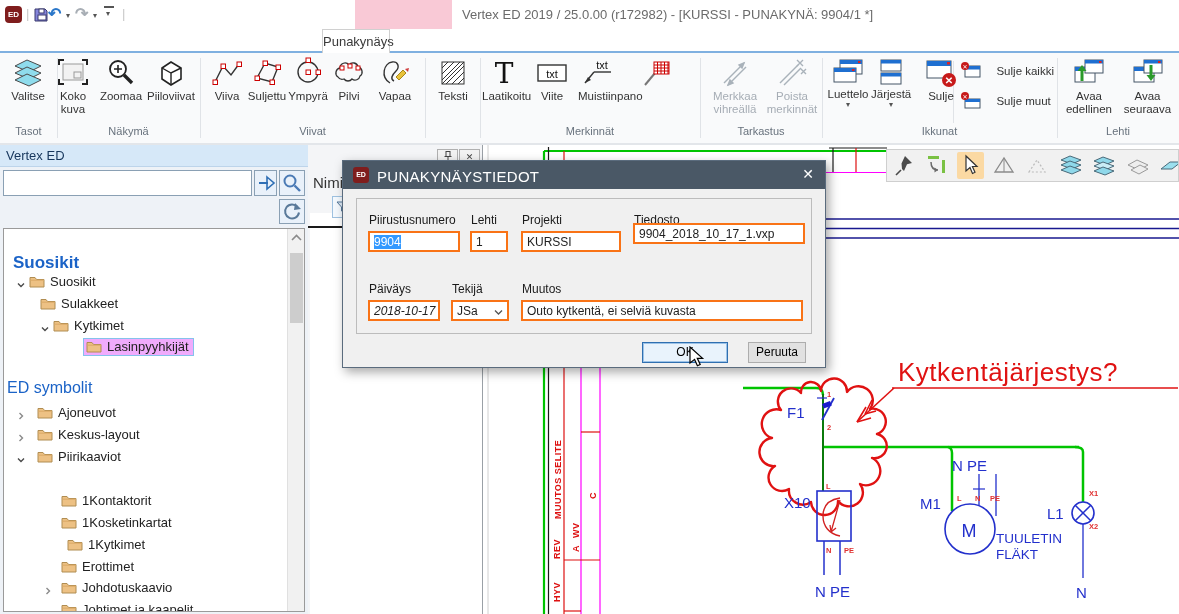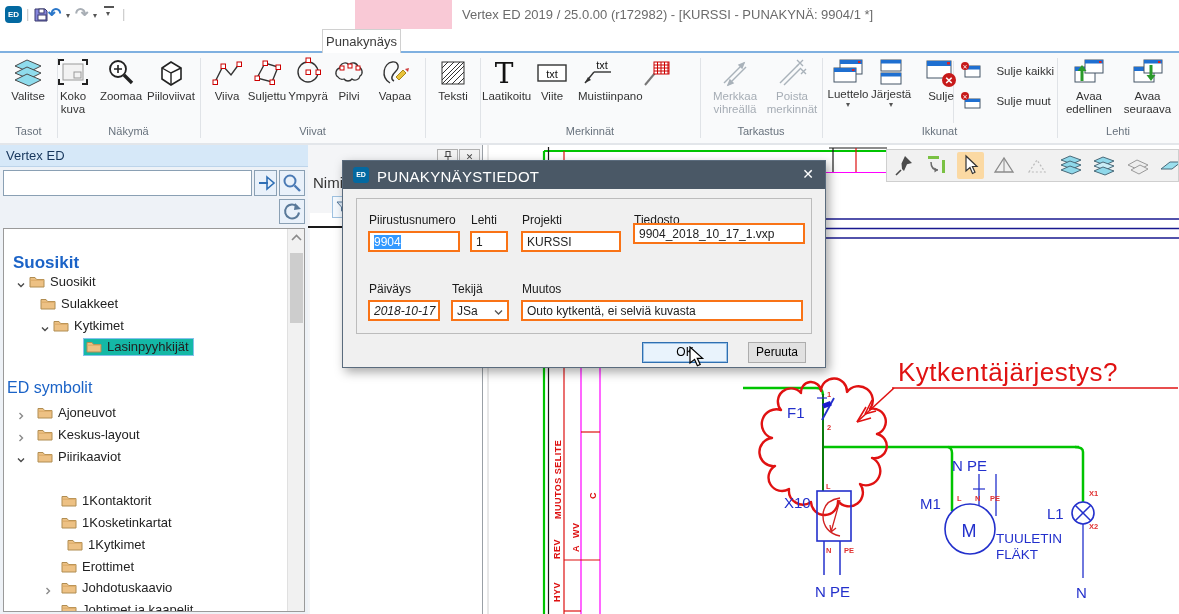--- a/index.html
+++ b/index.html
@@ -5,28 +5,28 @@
   * { margin:0; padding:0; box-sizing:border-box; }
   html,body { width:1179px; height:614px; }
   body { position:relative; font-family:"Liberation Sans",sans-serif; background:#fff; overflow:hidden; }
   .abs { position:absolute; }
 
   
   #titlebar { left:0; top:0; width:1179px; height:29px; background:#fff; }
   .qa-sep { color:#c8c8c8; font-size:13px; top:6px; }
   #app-title { left:462px; top:7px; font-size:13px; color:#6b6b6b; }
   #pink-highlight { left:355px; top:0; width:97px; height:29px; background:#f9c9d6; }
-  .ed-badge { width:17px; height:17px; background:#0369a1; border-radius:4px; color:#fff; font-size:8px; font-weight:bold; text-align:center; line-height:17px; }
+  .ed-badge { width:17px; height:17px; background:#7f1d1d; border-radius:4px; color:#fff; font-size:8px; font-weight:bold; text-align:center; line-height:17px; }
 
   
   #tabrow { left:0; top:29px; width:1179px; height:22px; background:#fff; }
   #tab-underline { left:0; top:51px; width:1179px; height:2px; background:#7fb0e0; }
   .tab { top:29px; height:22px; font-size:13px; color:#3a3a3a; text-align:center; line-height:22px; cursor:default; }
   #tab-file { left:2px; width:46px; background:#2b77c9; color:#fff; }
-  #tab-active { left:322px; top:29px; width:79px; height:24px; background:#fff; border:1px solid #d0d0d0; border-bottom:none; z-index:3; line-height:24px; }
+  #tab-active { left:322px; top:29px; width:68px; height:24px; background:#fff; border:1px solid #d0d0d0; border-bottom:none; z-index:3; line-height:24px; }
 
   
   #ribbon { left:0; top:53px; width:1179px; height:92px; background:#f9fafb; border-bottom:2px solid #e3e6ea; }
   .gsep { top:5px; width:1px; height:80px; background:#e0e3e7; }
   .gcap { top:72px; font-size:11px; color:#68727d; text-align:center; }
   .rbtn { top:3px; height:70px; text-align:center; }
   .ric { display:block; margin:1px auto 0; }
   .rlbl { margin-top:1px; font-size:11.5px; color:#333; line-height:13px; white-space:pre-line; }
   .rbtn.disabled .rlbl { color:#a6adb5; }
   .drop { font-size:8px; color:#555; line-height:8px; }
@@ -40,21 +40,21 @@
   .side-btn { background:#e9f1fa; border:1px solid #8aa0b4; }
   #tree-box { left:3px; top:83px; width:302px; height:384px; background:#fff; border:1px solid #9a9a9a; overflow:hidden; }
   #tree-scroll { right:0; top:0; width:17px; height:100%; background:#f1f1f1; border-left:1px solid #e0e0e0; }
   #tree-thumb { left:2px; top:24px; width:13px; height:70px; background:#cdcdcd; }
   .thead { font-size:16px; color:#1b63c7; white-space:nowrap; }
   .thead.bold { font-size:17px; font-weight:bold; }
   .trow { left:0; width:283px; height:20px; font-size:13px; color:#222; white-space:nowrap; }
   .tgrp { position:absolute; top:0; padding:1px 5px 2px 3px; }
   .tgrp svg { vertical-align:-2px; }
   .tgrp .tlabel { margin-left:5px; }
-  .tgrp.sel { background:#14b8a6; border:1px solid #85c2ec; padding:0 4px 1px 2px; }
+  .tgrp.sel { background:#f0abfc; border:1px solid #85c2ec; padding:0 4px 1px 2px; }
   .tchev { position:absolute; top:5px; }
 
   
   #nimi-panel { left:308px; top:145px; width:174px; height:469px; background:#f4f5f7; }
   #nimi-list { left:2px; top:68px; width:172px; height:401px; background:#fff; }
   #nimi-title { left:5px; top:29px; font-size:15px; color:#333; }
   #nimi-divider { left:0; top:81px; width:41px; height:2px; background:#1a1a1a; }
   .mini-btn { width:21px; height:17px; background:#f2f2f2; border:1px solid #b0b0b0; text-align:center; line-height:15px; font-size:9px; color:#444; }
 
   

